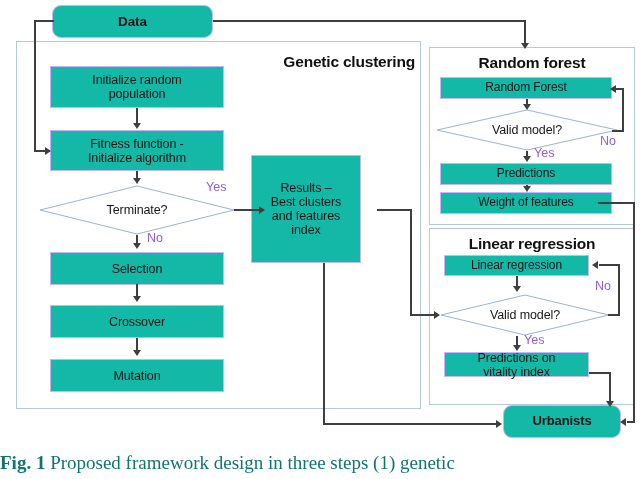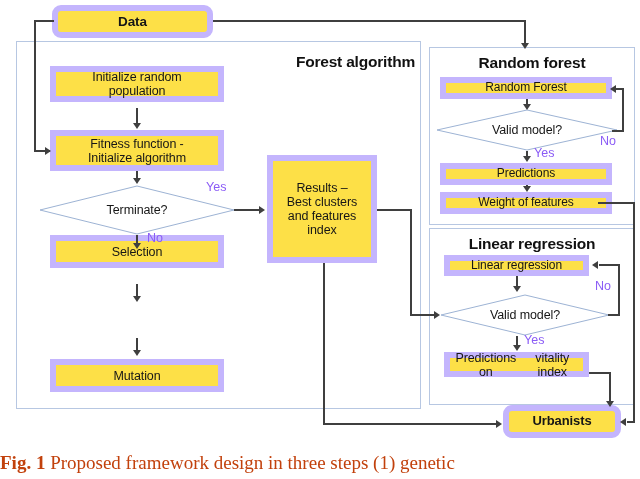--- a/index.html
+++ b/index.html
@@ -12,22 +12,22 @@
     width: 640px;
     height: 479px;
     background: #ffffff;
     font-family: "Liberation Sans", sans-serif;
     overflow: hidden;
   }
   
   .node {
     position: absolute;
     box-sizing: border-box;
-    border: 6px solid #c4b5fd;
-    background: #fde047;
+    border: 1px solid #c4b5fd;
+    background: #14b8a6;
     display: flex;
     align-items: center;
     justify-content: center;
     text-align: center;
     color: #161616;
     font-size: 12.5px;
     line-height: 1.12;
     letter-spacing: -0.1px;
     z-index: 4;
   }
@@ -109,71 +109,72 @@
     background: transparent;
   }
 
   
   .caption {
     position: absolute;
     left: 0;
     width: 640px;
     font-family: "Liberation Serif", serif;
     font-size: 19px;
-    color: #c2410c;
+    color: #0f766e;
     white-space: nowrap;
     overflow: hidden;
     z-index: 8;
   }
   .caption b { font-weight: bold; }
 </style>
 </head>
 <body>
 
 <div id="canvas">
 
   <div class="group" style="left:16px; top:41px; width:405px; height:368px;"></div>
 
   <div class="group" style="left:429px; top:47px; width:206px; height:178px;"></div>
 
   <div class="group" style="left:429px; top:228px; width:206px; height:177px;"></div>
 
   <div class="group-title" style="left:223px; top:53px; width:192px;">
-    <div>Forest algorithm</div>
+    <div>Genetic clustering</div>
   </div>
 
   <div class="group-title center" style="left:434px; top:54px; width:196px;">Random forest</div>
 
   <div class="group-title center" style="left:434px; top:235px; width:196px;">Linear regression</div>
 
   <div class="node rounded bold" style="left:52px; top:5px; width:161px; height:33px; font-size:13.5px;">Data</div>
 
-  <div class="node" style="left:50px; top:66px; width:174px; height:36px; flex-direction:column;">
+  <div class="node" style="left:50px; top:66px; width:174px; height:42px; flex-direction:column;">
     <span>Initialize random</span>
     <span>population</span>
   </div>
 
   <div class="node" style="left:50px; top:130px; width:174px; height:41px; flex-direction:column;">
     <span>Fitness function -</span>
     <span>Initialize  algorithm</span>
   </div>
 
   <div class="diamond" style="left:39px; top:185px; width:196px; height:50px;">
     <svg width="196" height="50" viewBox="0 0 196 50">
       <polygon points="98,1 195,25 98,49 1,25" fill="#ffffff" stroke="#9db3d4" stroke-width="1"></polygon>
     </svg>
     <div class="dlabel">Terminate?</div>
   </div>
 
-  <div class="node" style="left:50px; top:235px; width:174px; height:33px;">Selection</div>
-
+  <div class="node" style="left:50px; top:252px; width:174px; height:33px;">Selection</div>
+
+  <div class="node" style="left:50px; top:305px; width:174px; height:33px;">Crossover</div>
 
   <div class="node" style="left:50px; top:359px; width:174px; height:33px;">Mutation</div>
 
-  <div class="node" style="left:267px; top:155px; width:110px; height:108px; flex-direction:column;">
+  <div class="node" style="left:251px; top:155px; width:110px; height:108px; flex-direction:column;">
     <span>Results –</span>
     <span>Best clusters</span>
     <span>and features</span>
     <span>index</span>
   </div>
 
   <div class="node thin" style="left:440px; top:77px; width:172px; height:22px;">Random Forest</div>
 
   <div class="diamond" style="left:436px; top:109px; width:182px; height:42px;">
     <svg width="182" height="42" viewBox="0 0 182 42">
@@ -188,21 +189,21 @@
 
   <div class="node thin" style="left:444px; top:255px; width:145px; height:21px;">Linear regression</div>
 
   <div class="diamond" style="left:440px; top:294px; width:170px; height:42px;">
     <svg width="170" height="42" viewBox="0 0 170 42">
       <polygon points="85,1 169,21 85,41 1,21" fill="#ffffff" stroke="#9db3d4" stroke-width="1"></polygon>
     </svg>
     <div class="dlabel">Valid model?</div>
   </div>
 
-  <div class="node" style="left:444px; top:352px; width:145px; height:25px; ">
+  <div class="node" style="left:444px; top:352px; width:145px; height:25px; flex-direction:column;">
     <span>Predictions on</span>
     <span>vitality index</span>
   </div>
 
   <div class="node rounded bold" style="left:503px; top:405px; width:118px; height:33px; font-size:13px;">Urbanists</div>
 
   <div class="ln lnh" style="left:213px; top:20px; width:312px;"></div>
   <div class="ln lnv" style="left:524px; top:20px; height:26px;"></div>
   <div class="arrow down" style="left:521px; top:43px;"></div>
 

